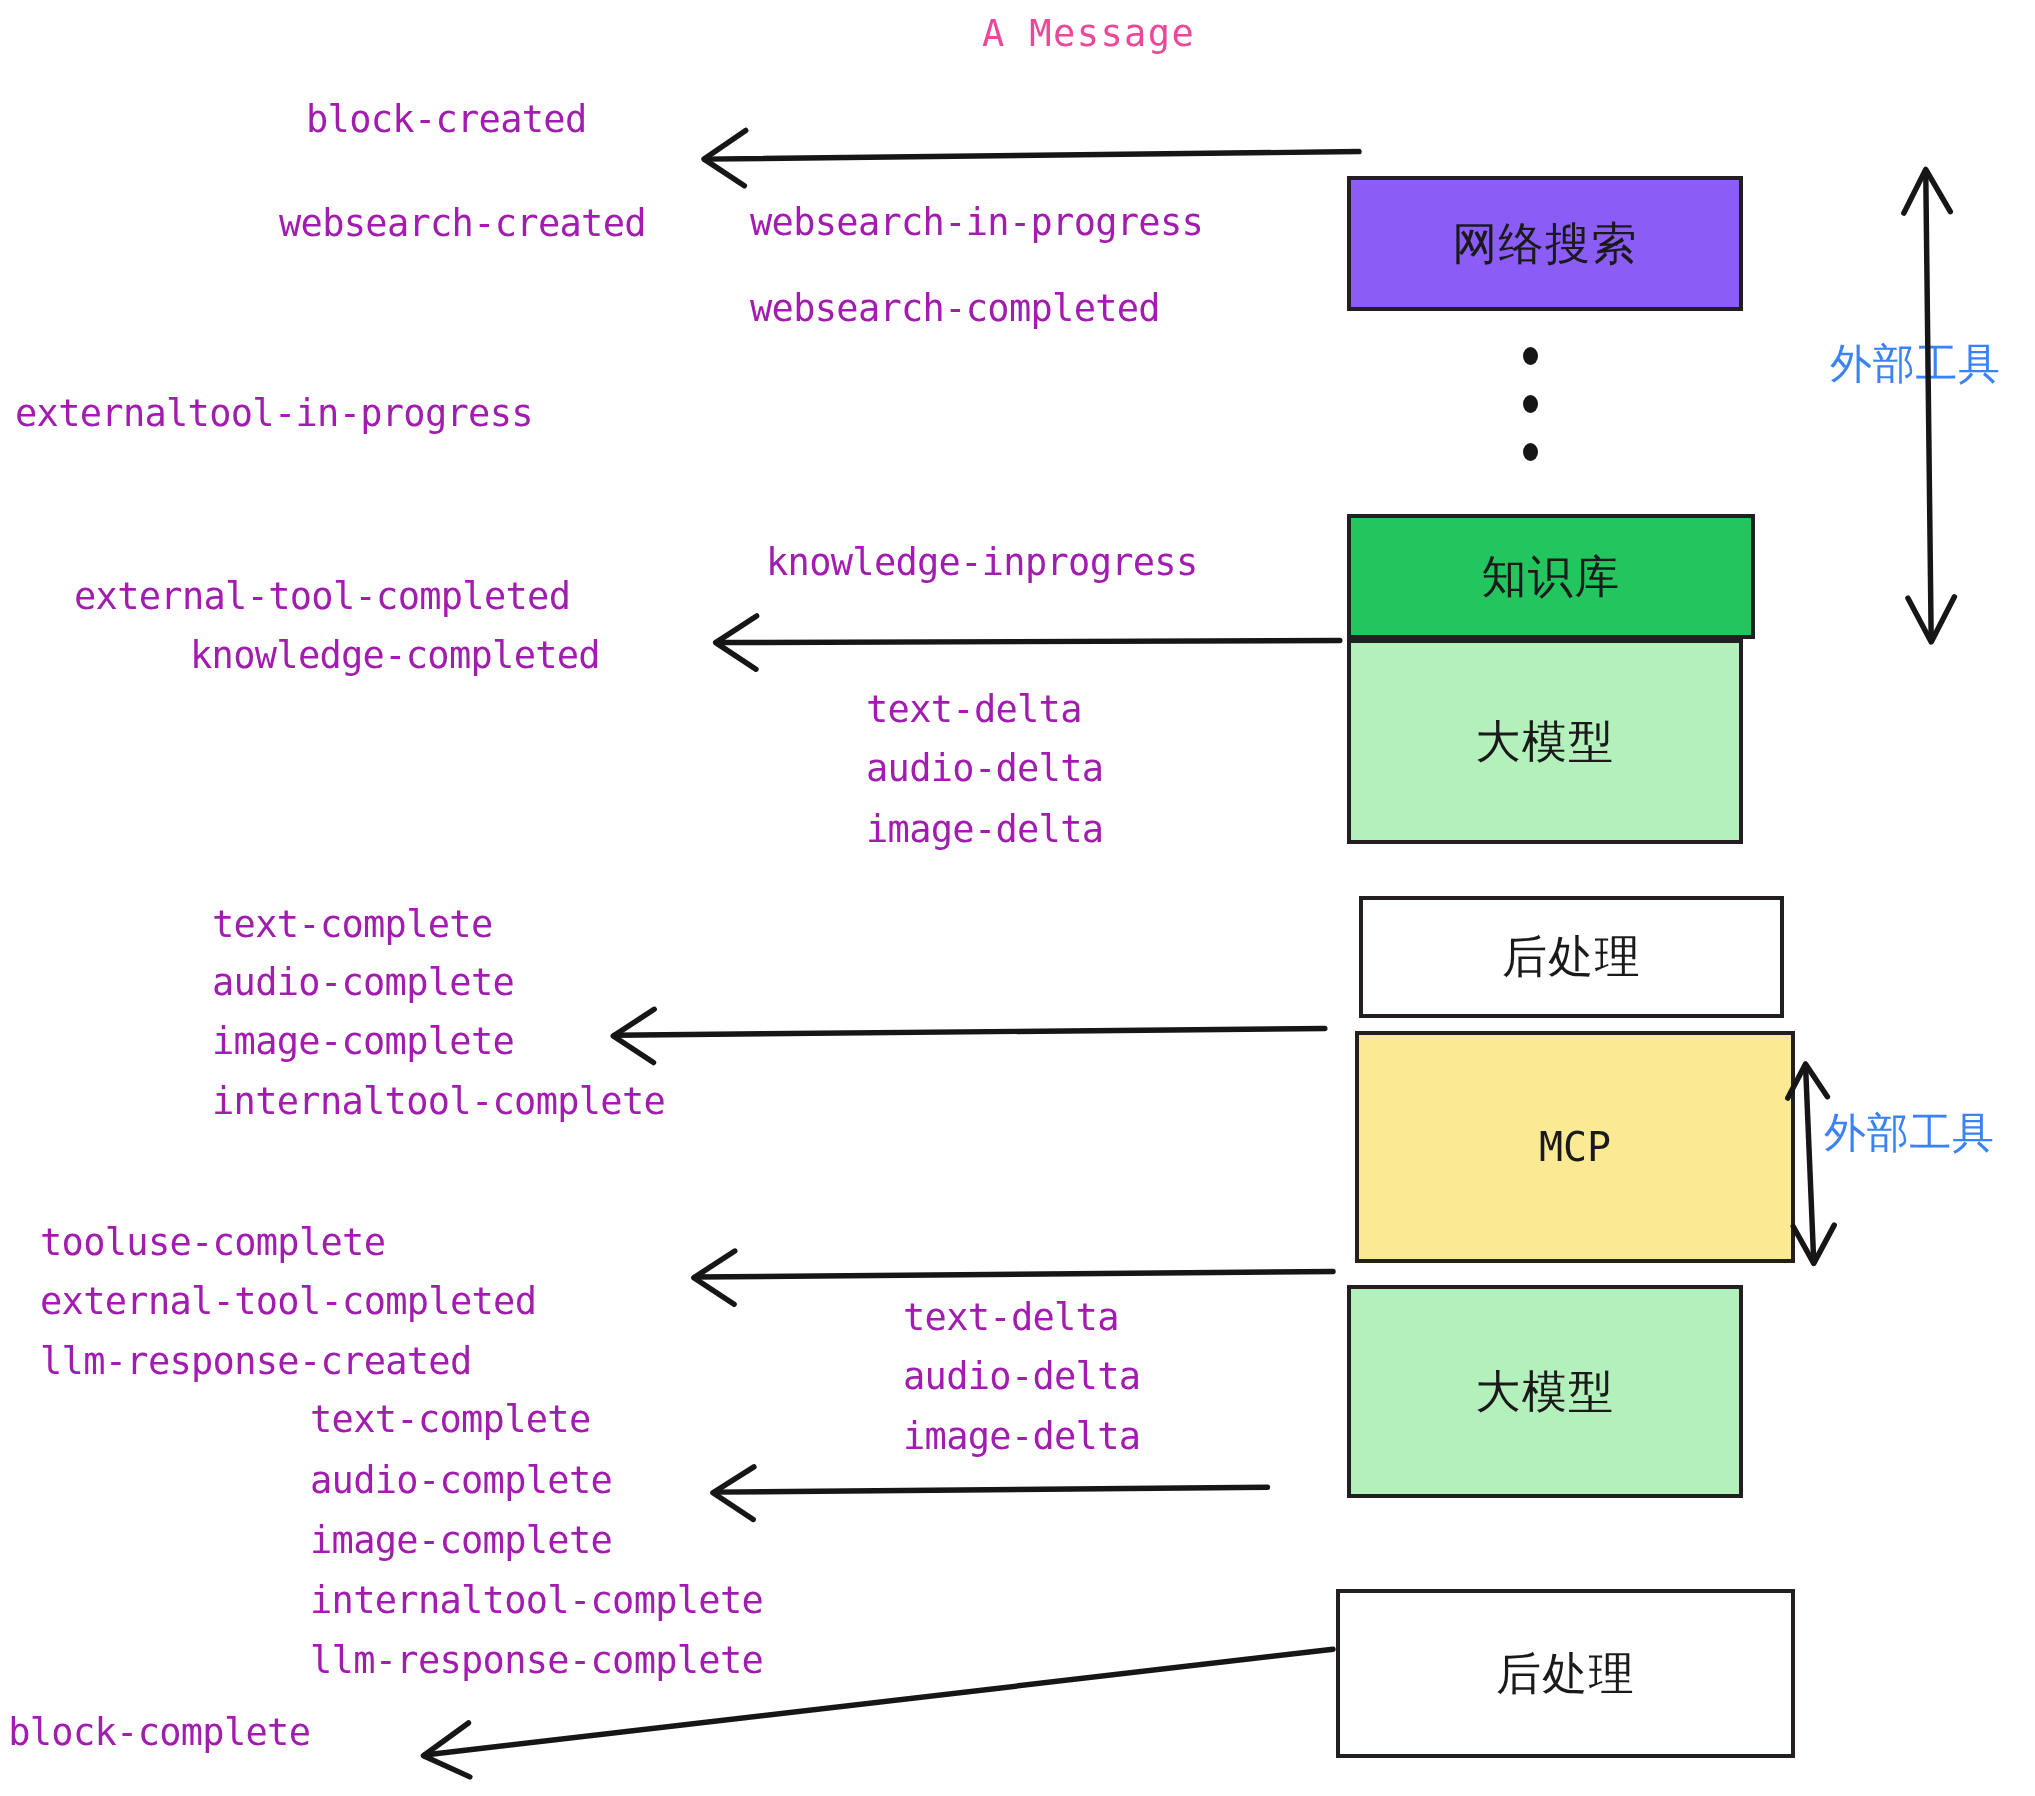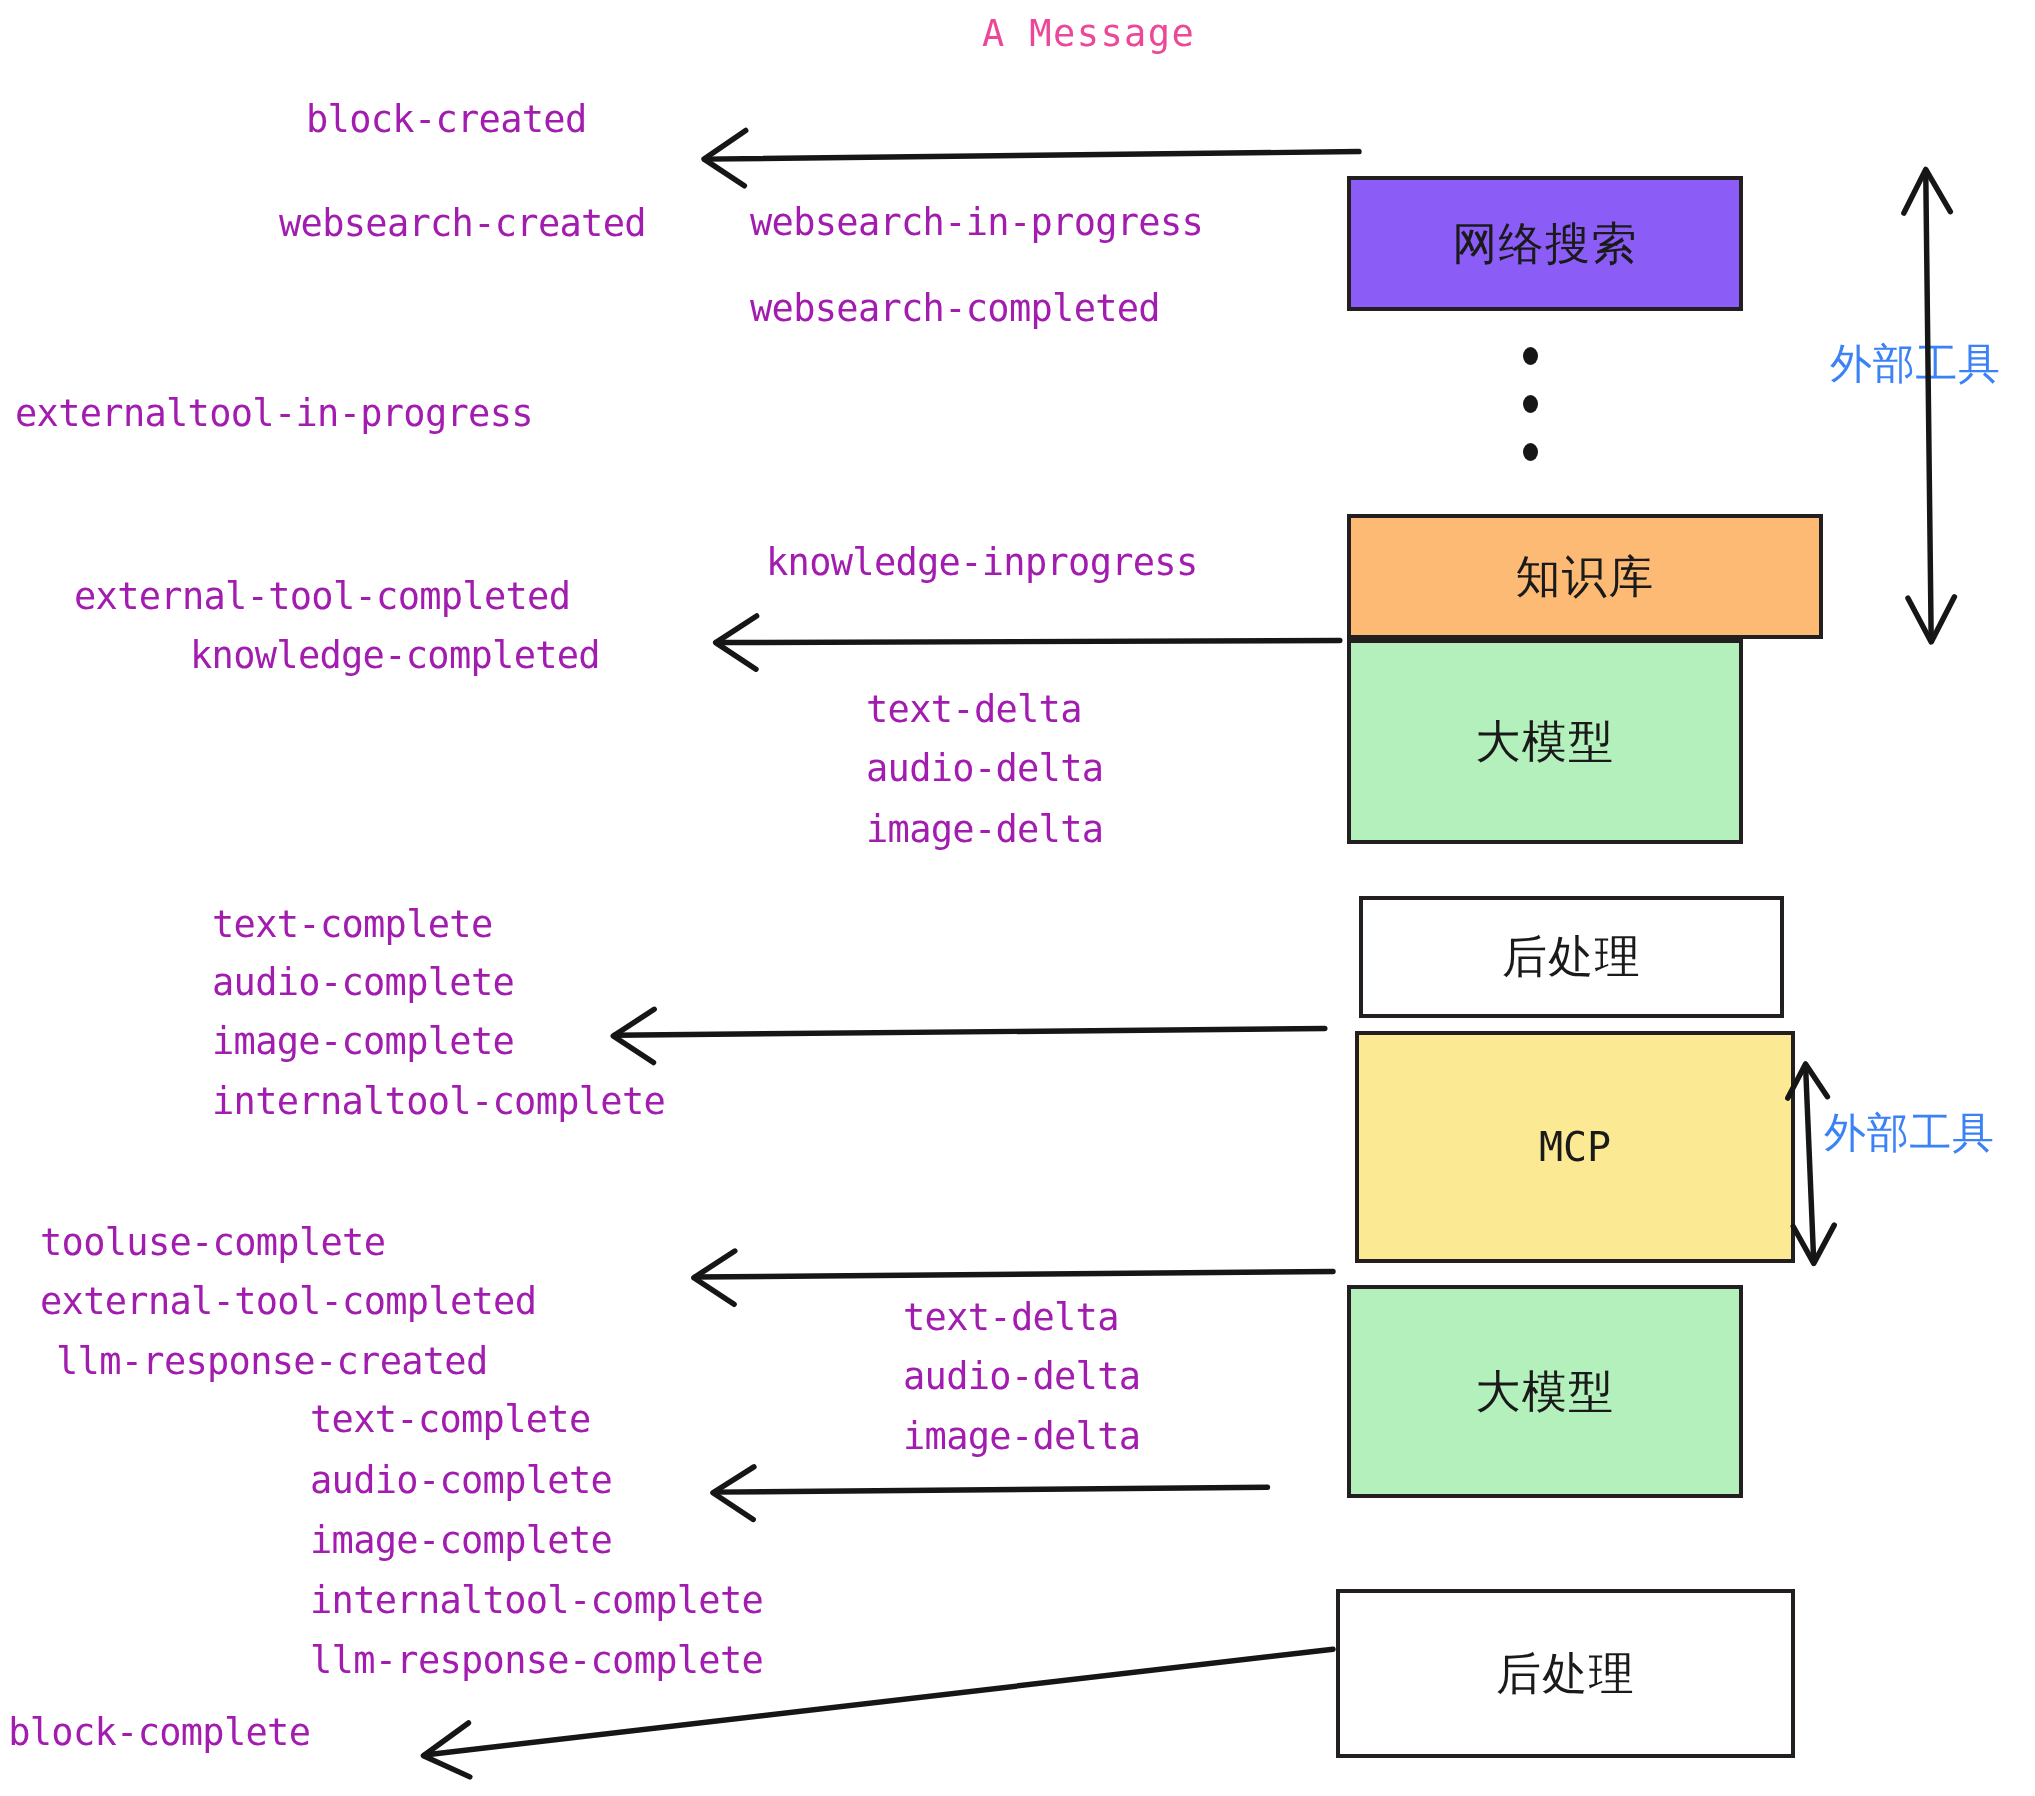--- a/index.html
+++ b/index.html
@@ -101,21 +101,21 @@
 
   <div class="evt" style="left:212px;top:1023px;">image-complete</div>
 
   <div class="evt" style="left:212px;top:1083px;">internaltool-complete</div>
 
 
   <div class="evt" style="left:40px;top:1224px;">tooluse-complete</div>
 
   <div class="evt" style="left:40px;top:1283px;">external-tool-completed</div>
 
-  <div class="evt" style="left:40px;top:1343px;margin-left:16px;">llm-response-created</div>
+  <div class="evt" style="left:40px;top:1343px;">llm-response-created</div>
 
   <div class="evt" style="left:903px;top:1299px;">text-delta</div>
 
   <div class="evt" style="left:903px;top:1358px;">audio-delta</div>
 
   <div class="evt" style="left:903px;top:1418px;">image-delta</div>
 
   <div class="evt" style="left:310px;top:1401px;">text-complete</div>
 
   <div class="evt" style="left:310px;top:1462px;">audio-complete</div>
@@ -129,21 +129,21 @@
   <div class="evt" style="left:8.2px;top:1714px;">block-complete</div>
 
   <div class="box" style="left:1347px;top:176px;width:396px;height:135px;background:#8b5cf6;">
     <span>网络搜索</span>
   </div>
 
   <div class="dot" style="left:1523px;top:347px;"></div>
   <div class="dot" style="left:1523px;top:395px;"></div>
   <div class="dot" style="left:1523px;top:443px;"></div>
 
-  <div class="box" style="left:1347px;top:514px;width:476px;height:125px;background:#fdba74;">
+  <div class="box" style="left:1347px;top:514px;width:408px;height:125px;background:#22c55e;">
     <span>知识库</span>
   </div>
 
   <div class="box" style="left:1347px;top:639px;width:396px;height:205px;background:#B4F0BC;">
     <span>大模型</span>
   </div>
 
   <div class="box" style="left:1359px;top:896px;width:425px;height:122px;background:#FFFFFF;">
     <span>后处理</span>
   </div>

